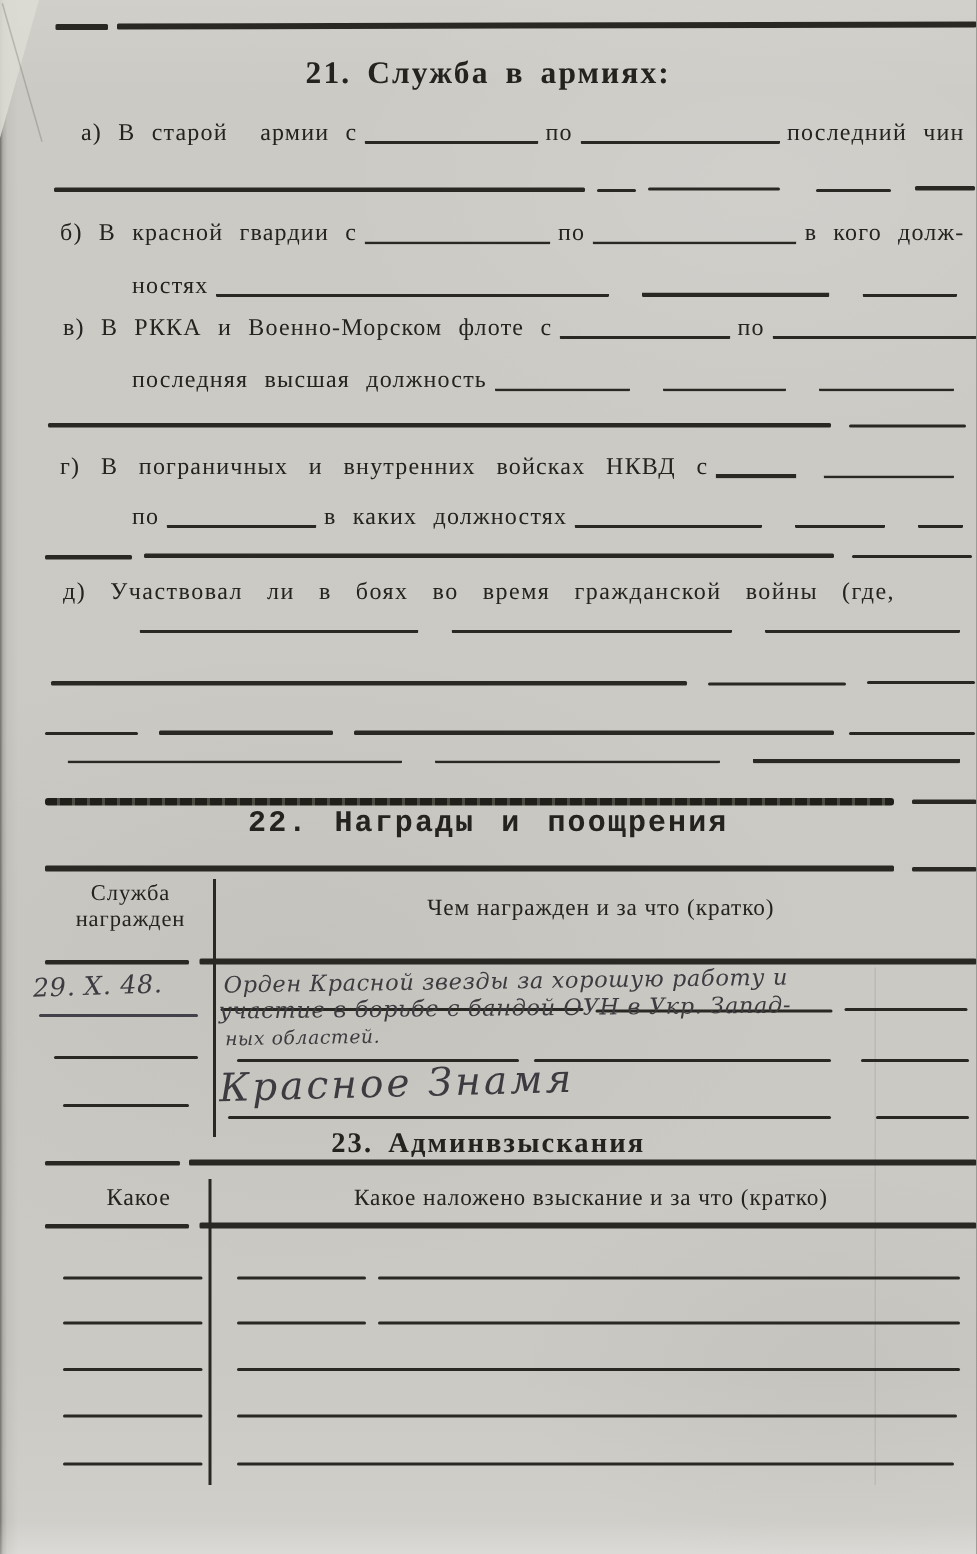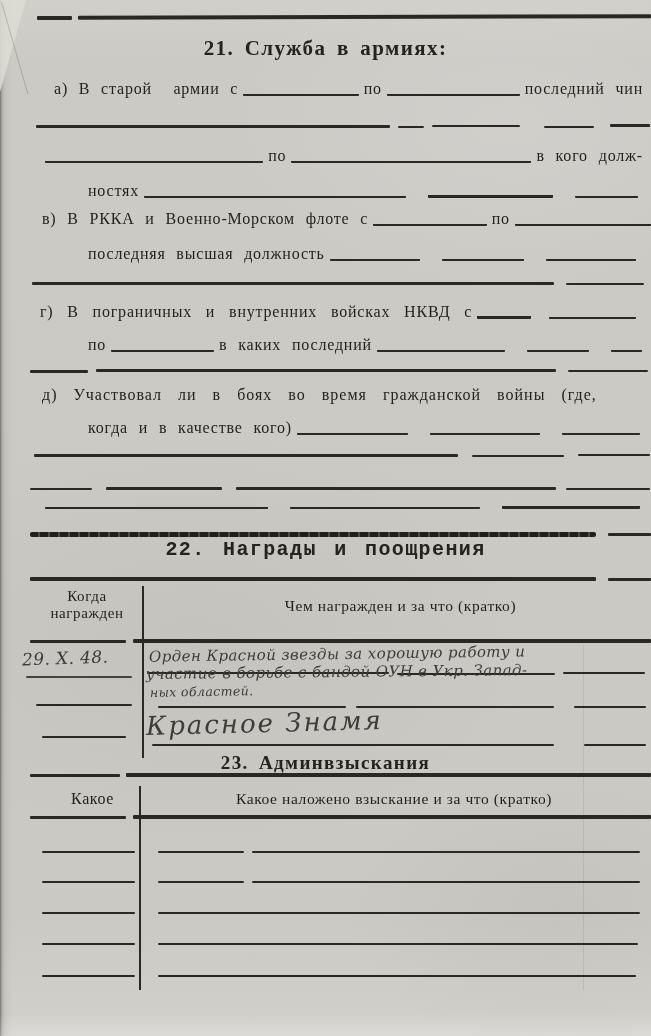--- a/index.html
+++ b/index.html
@@ -66,20 +66,21 @@
     <span class="blank" style="flex:1.15;"></span>
     <span>последний чин</span>
   </div>
   <div class="ln h3" style="left:36px;top:125px;width:354px;"></div>
   <div class="ln" style="left:398px;top:126px;width:26px;"></div>
   <div class="ln" style="left:432px;top:125px;width:88px;"></div>
   <div class="ln" style="left:544px;top:126px;width:50px;"></div>
   <div class="ln h3" style="left:610px;top:124px;width:40px;"></div>
 
   <div class="row" style="top:147px;left:40px;right:8px;">
+    <span>б) В красной гвардии с</span>
     <span class="blank" style="flex:1;"></span>
     <span>по</span>
     <span class="blank" style="flex:1.1;"></span>
     <span>в кого долж-</span>
   </div>
   <div class="row" style="top:182px;left:88px;right:8px;">
     <span>ностях</span>
     <span class="blank" style="flex:2.3;"></span>
     <span class="gap"></span>
     <span class="blank" style="flex:1.1;border-bottom-width:3px;"></span>
@@ -106,36 +107,35 @@
 
   <div class="row" style="top:303px;left:40px;right:10px;word-spacing:9px;">
     <span>г) В пограничных и внутренних войсках НКВД с</span>
     <span class="blank" style="flex:0.5;border-bottom-width:3px;"></span>
     <span class="gap" style="width:8px;"></span>
     <span class="blank" style="flex:0.8;"></span>
   </div>
   <div class="row" style="top:336px;left:88px;right:4px;">
     <span>по</span>
     <span class="blank" style="flex:1;"></span>
-    <span>в каких последний</span>
+    <span>в каких должностях</span>
     <span class="blank" style="flex:1.25;"></span>
     <span class="gap"></span>
     <span class="blank" style="flex:0.6;"></span>
     <span class="gap"></span>
     <span class="blank" style="flex:0.3;"></span>
   </div>
   <div class="ln h3" style="left:30px;top:370px;width:58px;"></div>
   <div class="ln h3" style="left:96px;top:369px;width:460px;"></div>
   <div class="ln" style="left:568px;top:370px;width:80px;"></div>
 
   <div class="row" style="top:386px;left:42px;right:4px;word-spacing:11px;letter-spacing:1px;">
     <span>д) Участвовал ли в боях во время гражданской войны (где,</span>
   </div>
   <div class="row" style="top:419px;left:88px;right:6px;">
-    <span>когда и в качестве кого)</span>
     <span class="blank" style="flex:1;"></span>
     <span class="gap"></span>
     <span class="blank" style="flex:1;"></span>
     <span class="gap"></span>
     <span class="blank" style="flex:0.7;"></span>
   </div>
   <div class="ln h3" style="left:34px;top:454px;width:424px;"></div>
   <div class="ln" style="left:472px;top:455px;width:92px;"></div>
   <div class="ln" style="left:578px;top:454px;width:72px;"></div>
   <div class="ln" style="left:30px;top:488px;width:62px;"></div>
@@ -152,21 +152,21 @@
   </div>
 
   <div class="ln hatch" style="left:30px;top:532px;width:566px;"></div>
   <div class="ln h3" style="left:608px;top:533px;width:43px;"></div>
 
   <div class="title" style="top:538px;font-size:20px;font-family:Liberation Mono, monospace;">22. Награды и поощрения</div>
   <div class="ln h4" style="left:30px;top:577px;width:566px;"></div>
   <div class="ln h3" style="left:608px;top:578px;width:43px;"></div>
 
   <div class="cell" style="left:32px;top:588px;width:110px;font-size:15px;">
-    <div>Когда</div>
+    <div>Служба</div>
     <div>награжден</div>
   </div>
   <div class="vln" style="left:142px;top:586px;height:172px;"></div>
   <div class="cell" style="left:160px;top:597px;right:10px;font-size:15.5px;">Чем награжден и за что (кратко)</div>
 
   <div class="ln h3" style="left:30px;top:640px;width:96px;"></div>
   <div class="ln h4" style="left:133px;top:639px;width:518px;"></div>
 
   <div class="hand" style="left:22px;top:648px;font-size:17px;transform:rotate(-2deg);">29. X. 48.</div>
   <div class="hln" style="left:26px;top:676px;width:106px;"></div>

